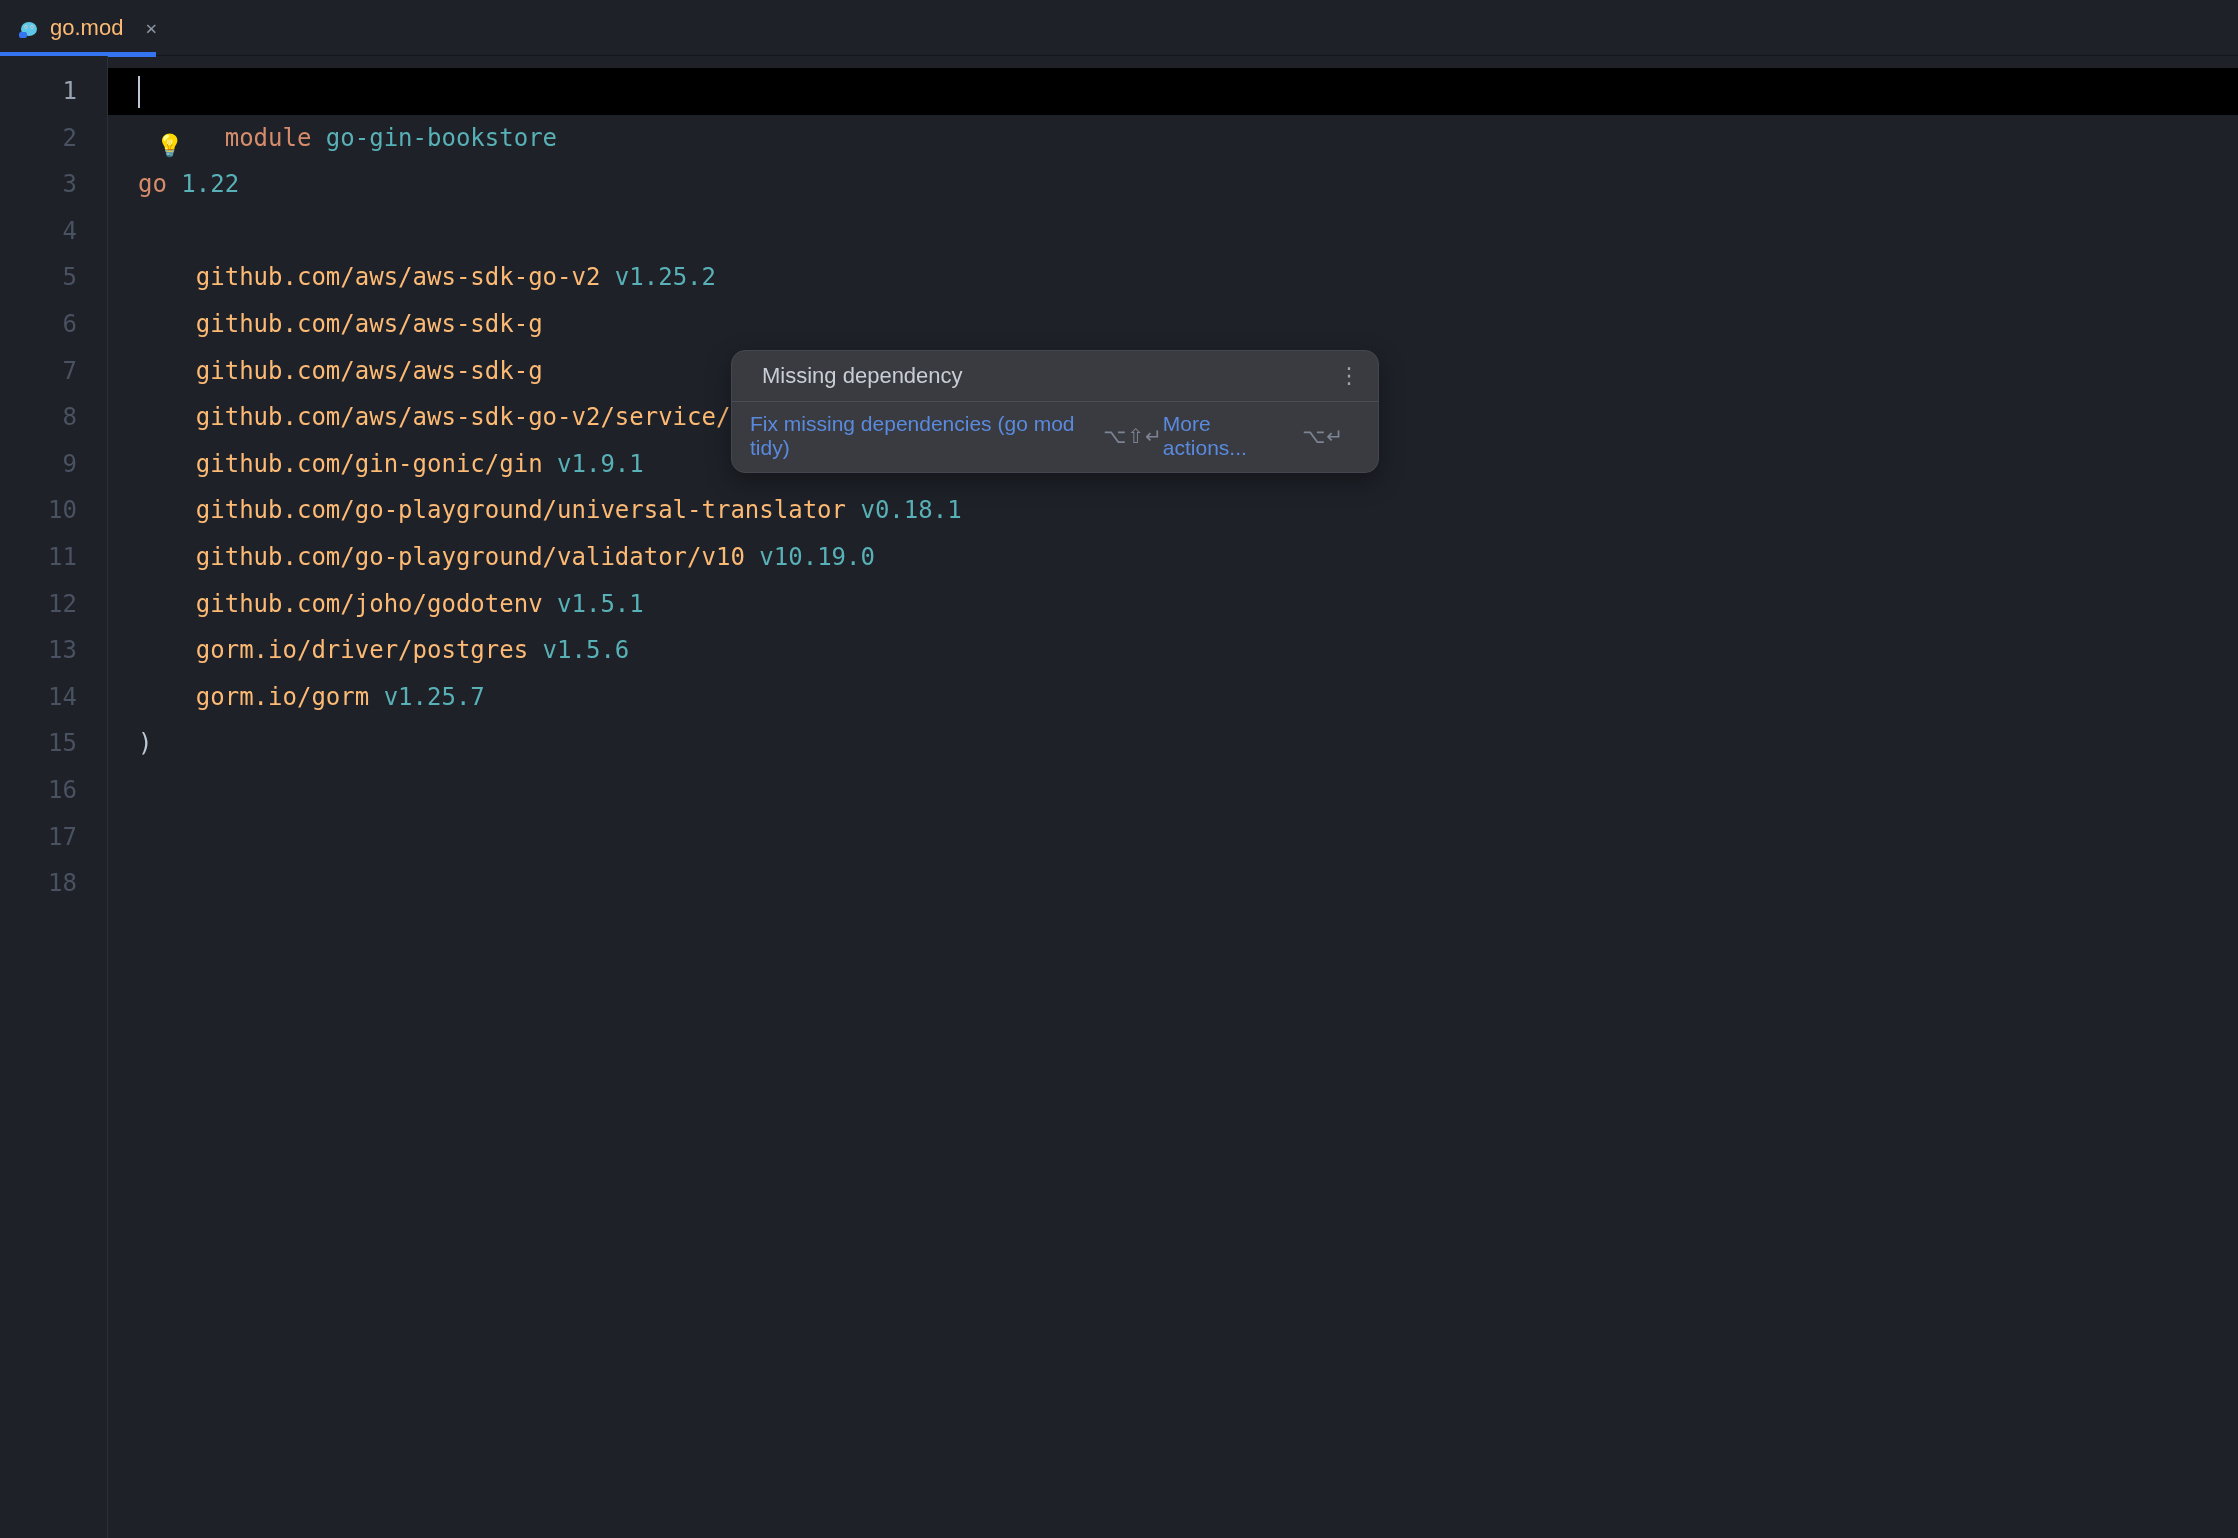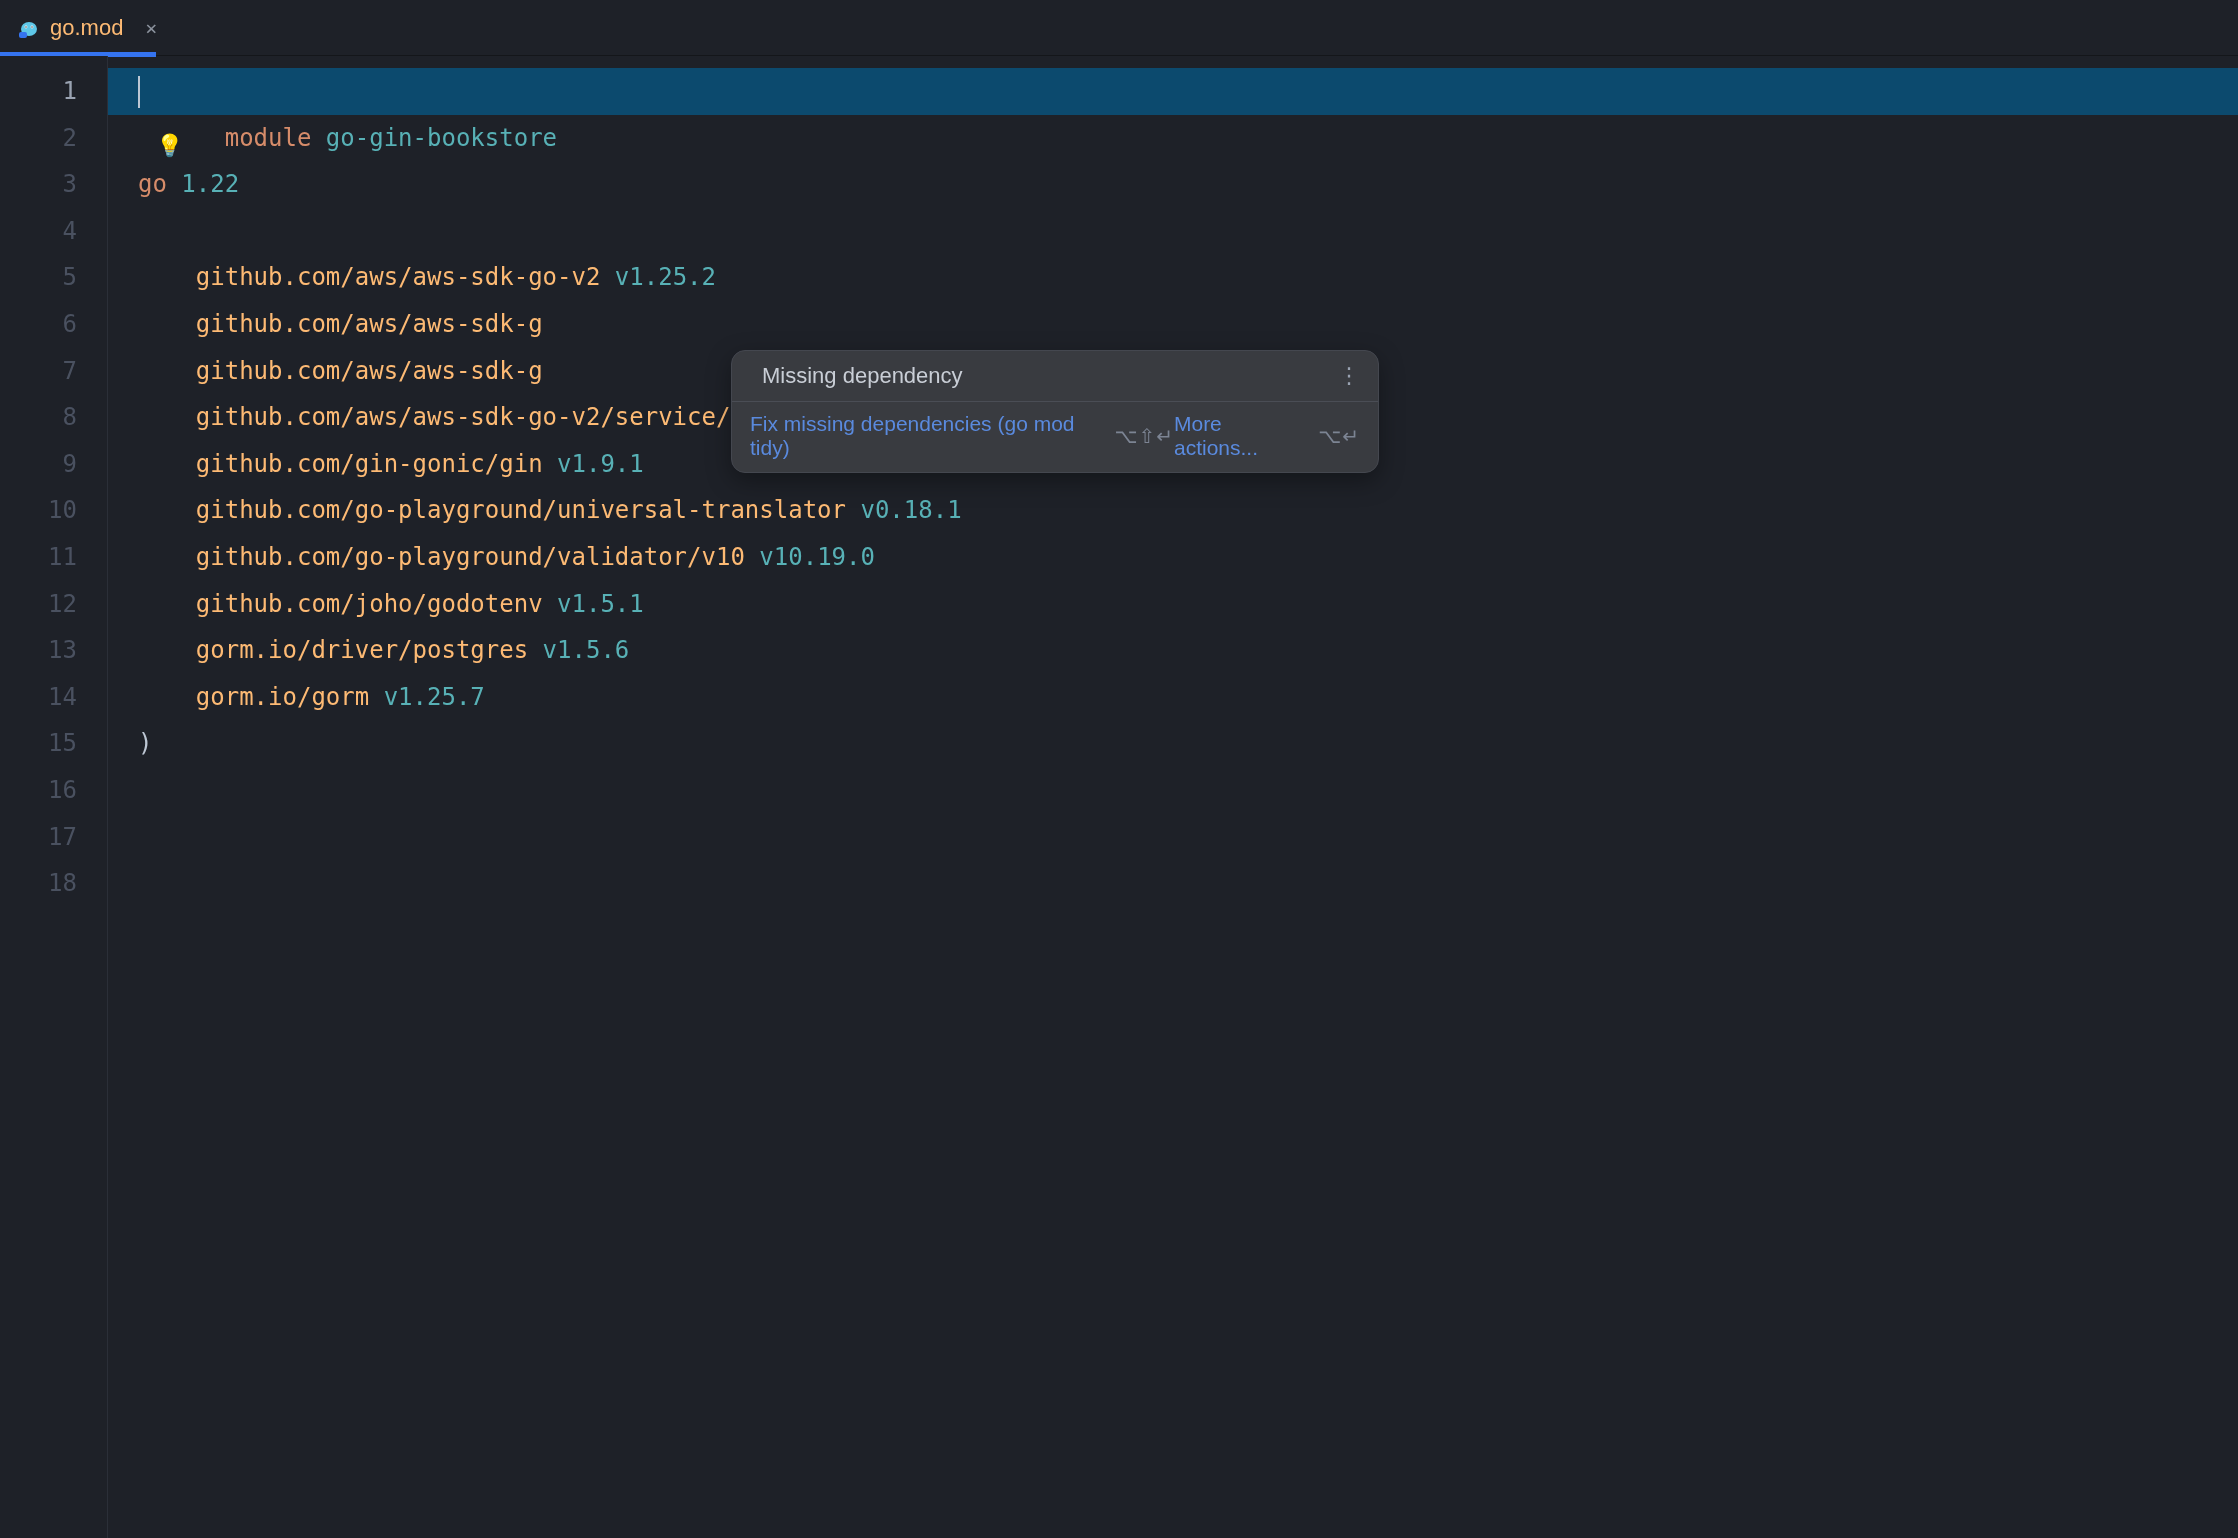--- a/index.html
+++ b/index.html
@@ -81,21 +81,21 @@
     padding-top: 12px;
     position: relative;
   }
   .line {
     height: 46.6px;
     line-height: 46.6px;
     padding-left: 30px;
     white-space: pre;
     position: relative;
   }
-  .line.current-bg { background: #0c4a6e; }
+  .line.current-bg { background: #000000; }
   .kw { color: #d68c6a; }
   .num { color: #58b1b6; }
   .pkg { color: #fdba74; }
   .ver { color: #58b1b6; }
   .text { color: #bdc7d4; }
   .cursor {
     position: absolute;
     left: 30px;
     top: 8px;
     width: 2px;
@@ -134,21 +134,21 @@
   .hint-more-icon {
     color: #9aa3b2;
     font-size: 22px;
     line-height: 1;
   }
   .hint-divider { height: 1px; background: #4a4d55; margin-top: 8px; }
   .hint-actions {
     display: flex;
     align-items: center;
     justify-content: space-between;
-    padding: 10px 18px 12px 18px;
+    padding: 10px 34px 12px 18px;
   }
   .hint-group { display: flex; align-items: center; gap: 16px; }
   .hint-link { color: #5a8ade; font-size: 21px; }
   .hint-shortcut { color: #7c8493; font-size: 20px; letter-spacing: 1px; }
 </style>
 </head>
 <body>
 
 <div class="tab-bar">
   <div class="tab">

